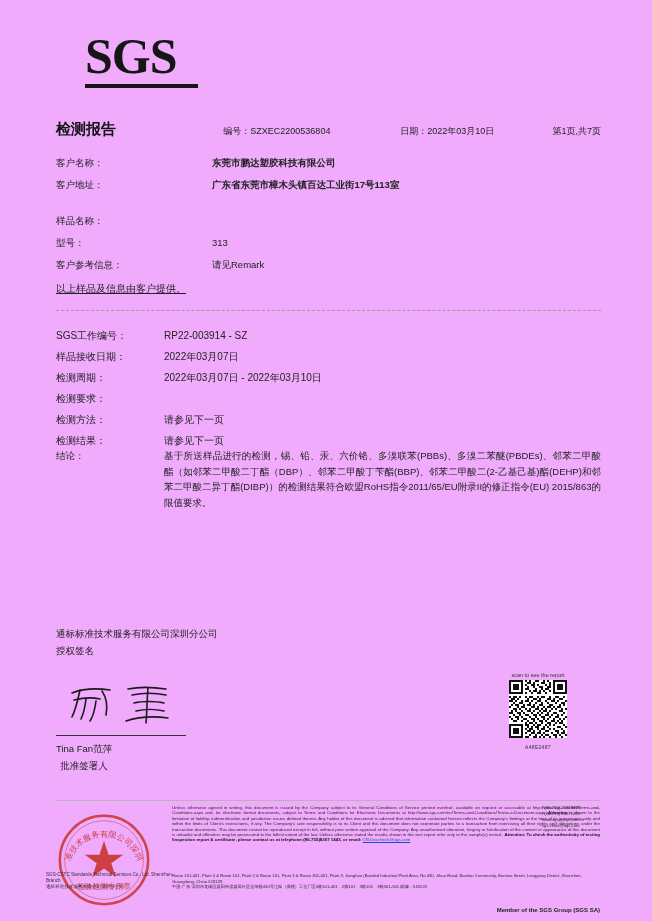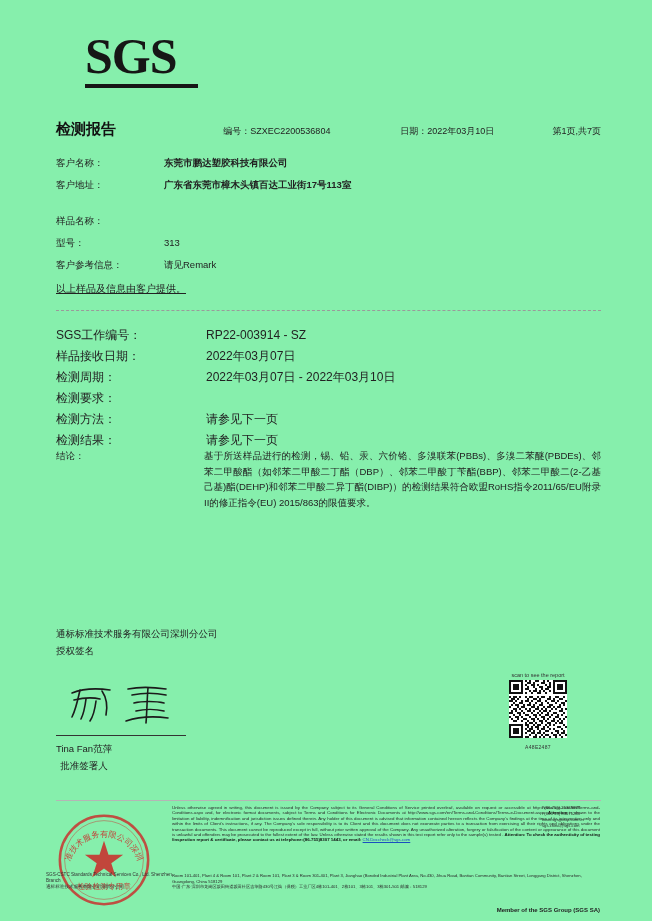--- a/index.html
+++ b/index.html
@@ -4,21 +4,21 @@
 <style>
   html, body {
     margin: 0;
     padding: 0;
     background: #f0f0f0;
   }
   .page {
     position: relative;
     width: 652px;
     height: 921px;
-    background: #86efac;
+    background: #f0abfc;
     font-family: "Liberation Sans", sans-serif;
     color: #1a1a1a;
     overflow: hidden;
     box-sizing: border-box;
   }
   
   .logo-block {
     position: absolute;
     left: 85px;
     top: 30px;
@@ -81,20 +81,21 @@
     color: #222;
   }
   .frow .k {
     width: 108px;
     flex: 0 0 108px;
     color: #222;
   }
   .frow .v {
     flex: 1;
     color: #222;
+    margin-left: 48px;
   }
   .frow.bold .v {
     font-weight: bold;
   }
   .note {
     font-size: 10px;
     line-height: 22px;
     color: #222;
     margin-top: 2px;
     text-decoration: underline;
@@ -104,24 +105,23 @@
     margin: 10px 0 6px 0;
   }
   .fields2 {
     position: absolute;
     left: 56px;
     top: 325px;
     width: 545px;
   }
   .frow2 {
     display: flex;
-    font-size: 12px;
+    font-size: 10px;
     line-height: 21px;
     color: #222;
-    gap: 42px;
   }
   .frow2 .k {
     width: 108px;
     flex: 0 0 108px;
   }
   .frow2 .v {
     flex: 1;
   }
   .concl {
     position: absolute;
@@ -134,21 +134,20 @@
   }
   .concl .k {
     width: 108px;
     flex: 0 0 108px;
     line-height: 15px;
   }
   .concl .v {
     flex: 1;
     line-height: 15.5px;
     text-align: justify;
-    margin-left: 40px;
   }
   
   .sign-block {
     position: absolute;
     left: 56px;
     top: 625px;
     width: 330px;
     font-size: 9.5px;
     color: #222;
     line-height: 17px;

